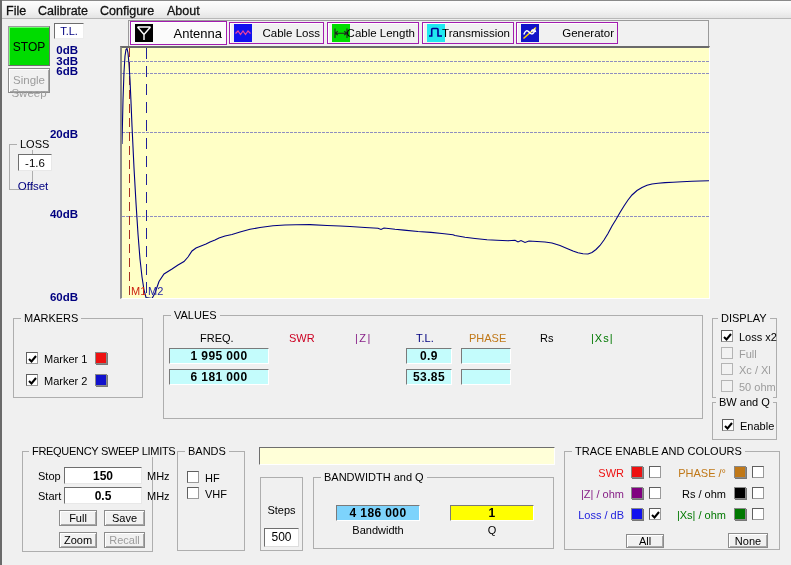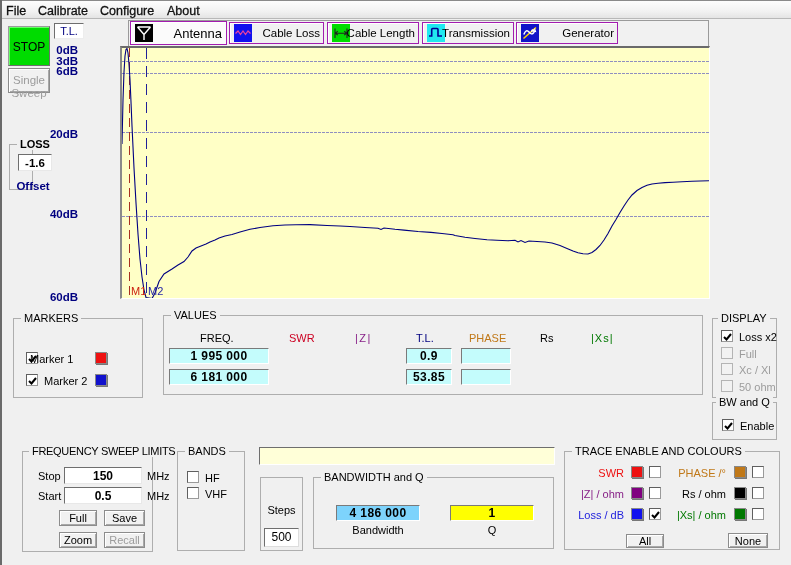--- a/index.html
+++ b/index.html
@@ -113,21 +113,21 @@
 
 <div class="btn disabled" style="left:8px; top:68px; width:42px; height:25px; font-size:11.5px; line-height:13px; padding-top:5px;">Single Sweep</div>
 
 <div class="abs" style="left:54px; top:23px; width:30px; height:16px; border:1px solid; border-color:#6E6E6E #EDEDED #EDEDED #6E6E6E; background:#FFF; text-align:center; color:#000080; font-size:11px; line-height:15px;">T.L.</div>
 
 <div class="abs navy" style="left:38px; top:45px; width:40px; text-align:right; font-weight:bold; font-size:11.5px; line-height:10.5px;">0dB<br>3dB<br>6dB</div>
 <div class="abs navy" style="left:38px; top:128px; width:40px; text-align:right; font-weight:bold; font-size:11.5px;">20dB</div>
 <div class="abs navy" style="left:38px; top:208px; width:40px; text-align:right; font-weight:bold; font-size:11.5px;">40dB</div>
 <div class="abs navy" style="left:38px; top:291px; width:40px; text-align:right; font-weight:bold; font-size:11.5px;">60dB</div>
 
-<div class="grp" style="left:9px; top:144px; width:24px; height:46px;font-weight:bold;">
+<div class="grp" style="left:9px; top:144px; width:24px; height:46px;">
   <span class="lbl">LOSS</span>
   <div class="abs" style="left:8px; top:9px; width:34px; height:17px; background:#FFF; border:1px solid; border-color:#6E6E6E #E8E8E8 #E8E8E8 #6E6E6E; text-align:center; font-size:11.5px; line-height:16px;">-1.6</div>
   <div class="abs navy" style="left:0; top:35px; width:46px; text-align:center; font-size:11.5px;">Offset</div>
 </div>
 
 <div class="abs" style="left:128px; top:20px; width:581px; height:27px; border:1px solid #9A9A9A; background:#F1F1F1;"></div>
 <div class="tab sel" style="left:130px; width:97px;">
   <span class="ticon" style="background:#000;">
     <svg width="18" height="18" viewBox="0 0 18 18">
         <path d="M2.5,3 L15.5,3 M2.5,3 L9,10.5 M15.5,3 L9,10.5 M9,9.5 L9,16" stroke="#FFF" stroke-width="1.4" fill="none"></path>
@@ -187,32 +187,32 @@
   </svg>
 </div>
 
 <div class="grp" style="left:13px; top:318px; width:130px; height:80px;">
   <span class="lbl">MARKERS</span>
   <div class="cb" style="left:12px; top:33px;">
       <svg width="12" height="12">
         <polyline points="2,6 4.5,8.5 9,3" fill="none" stroke="#000" stroke-width="2"></polyline>
       </svg>
     </div>
-  <div class="abs" style="left:16px; top:34px;">Marker 1</div>
+  <div class="abs" style="left:30px; top:34px;">Marker 1</div>
   <div class="colorsq" style="left:81px; top:33px; background:#EE1111;"></div>
   <div class="cb" style="left:12px; top:55px;">
       <svg width="12" height="12">
         <polyline points="2,6 4.5,8.5 9,3" fill="none" stroke="#000" stroke-width="2"></polyline>
       </svg>
     </div>
   <div class="abs" style="left:30px; top:56px;">Marker 2</div>
   <div class="colorsq" style="left:81px; top:55px; background:#1111CC;"></div>
 </div>
 
-<div class="grp" style="left:163px; top:315px; width:540px; height:80px;">
+<div class="grp" style="left:163px; top:315px; width:540px; height:104px;">
   <span class="lbl">VALUES</span>
   <div class="abs" style="left:36px; top:16px;">FREQ.</div>
   <div class="abs" style="left:125px; top:16px; color:#CC0022;">SWR</div>
   <div class="abs" style="left:191px; top:16px; color:#882288; letter-spacing:1.5px;">|Z|</div>
   <div class="abs" style="left:252px; top:16px; color:#000080;">T.L.</div>
   <div class="abs" style="left:305px; top:16px; color:#C07818;">PHASE</div>
   <div class="abs" style="left:376px; top:16px;">Rs</div>
   <div class="abs" style="left:427px; top:16px; color:#007800; letter-spacing:1px;">|Xs|</div>
   <div class="val" style="left:5px; top:32px; width:100px; height:16px; line-height:14px;">1 995 000</div>
   <div class="val" style="left:242px; top:32px; width:46px; height:16px; line-height:14px;">0.9</div>

